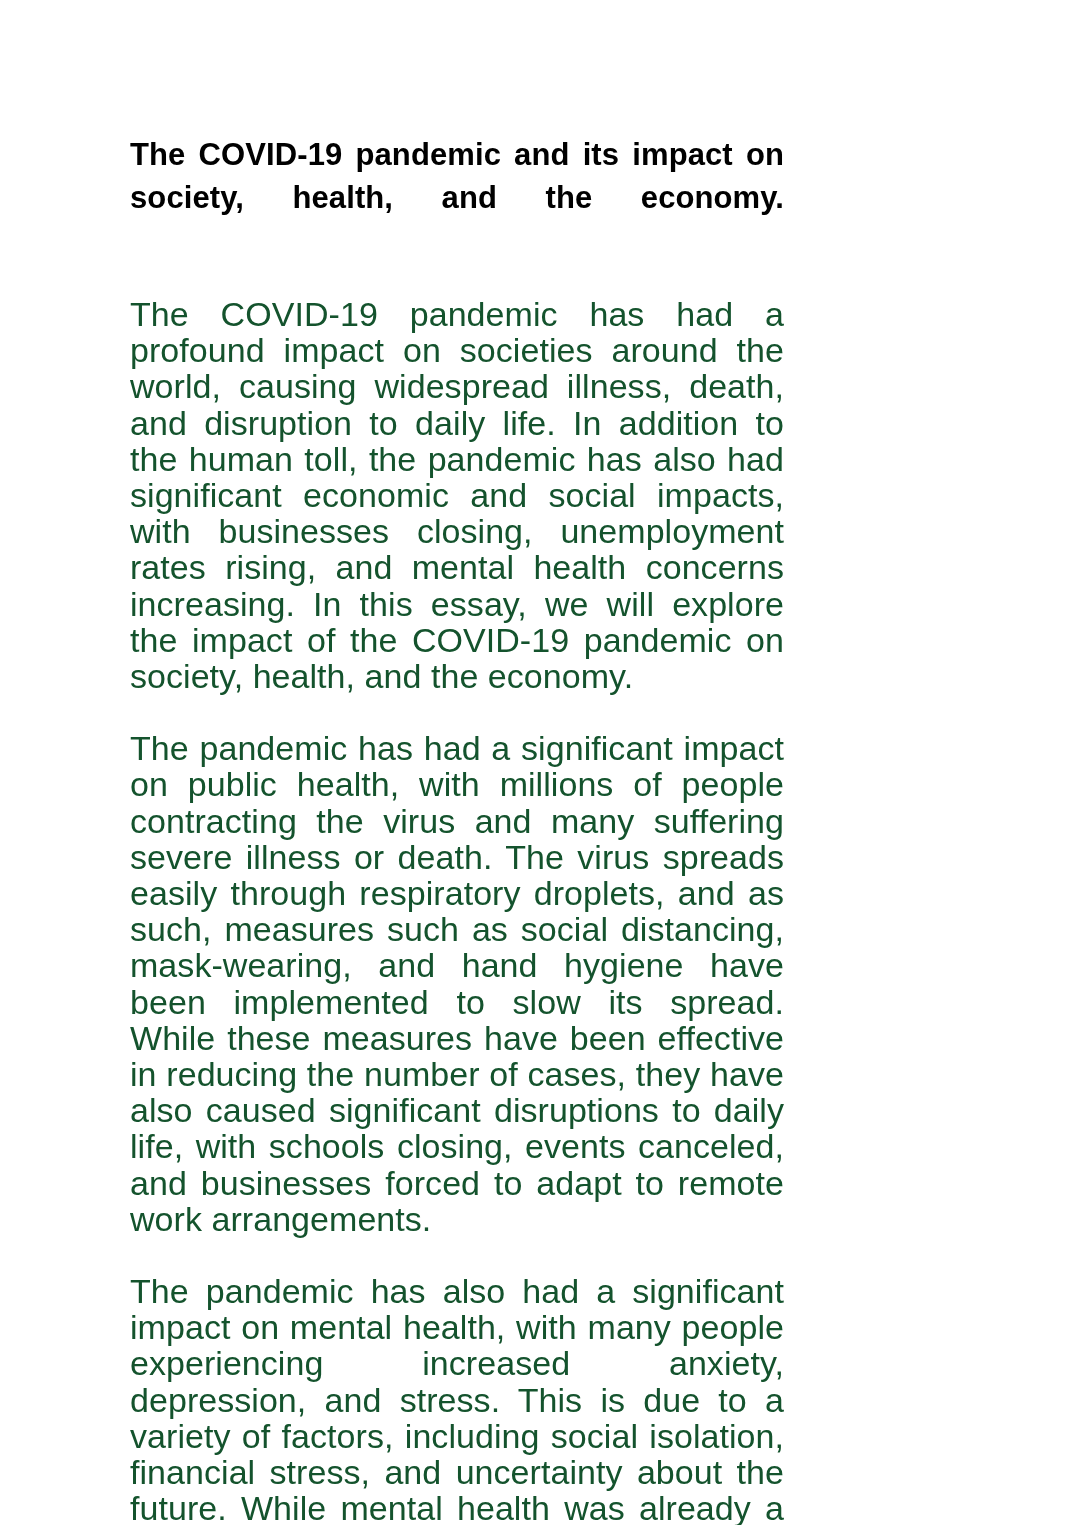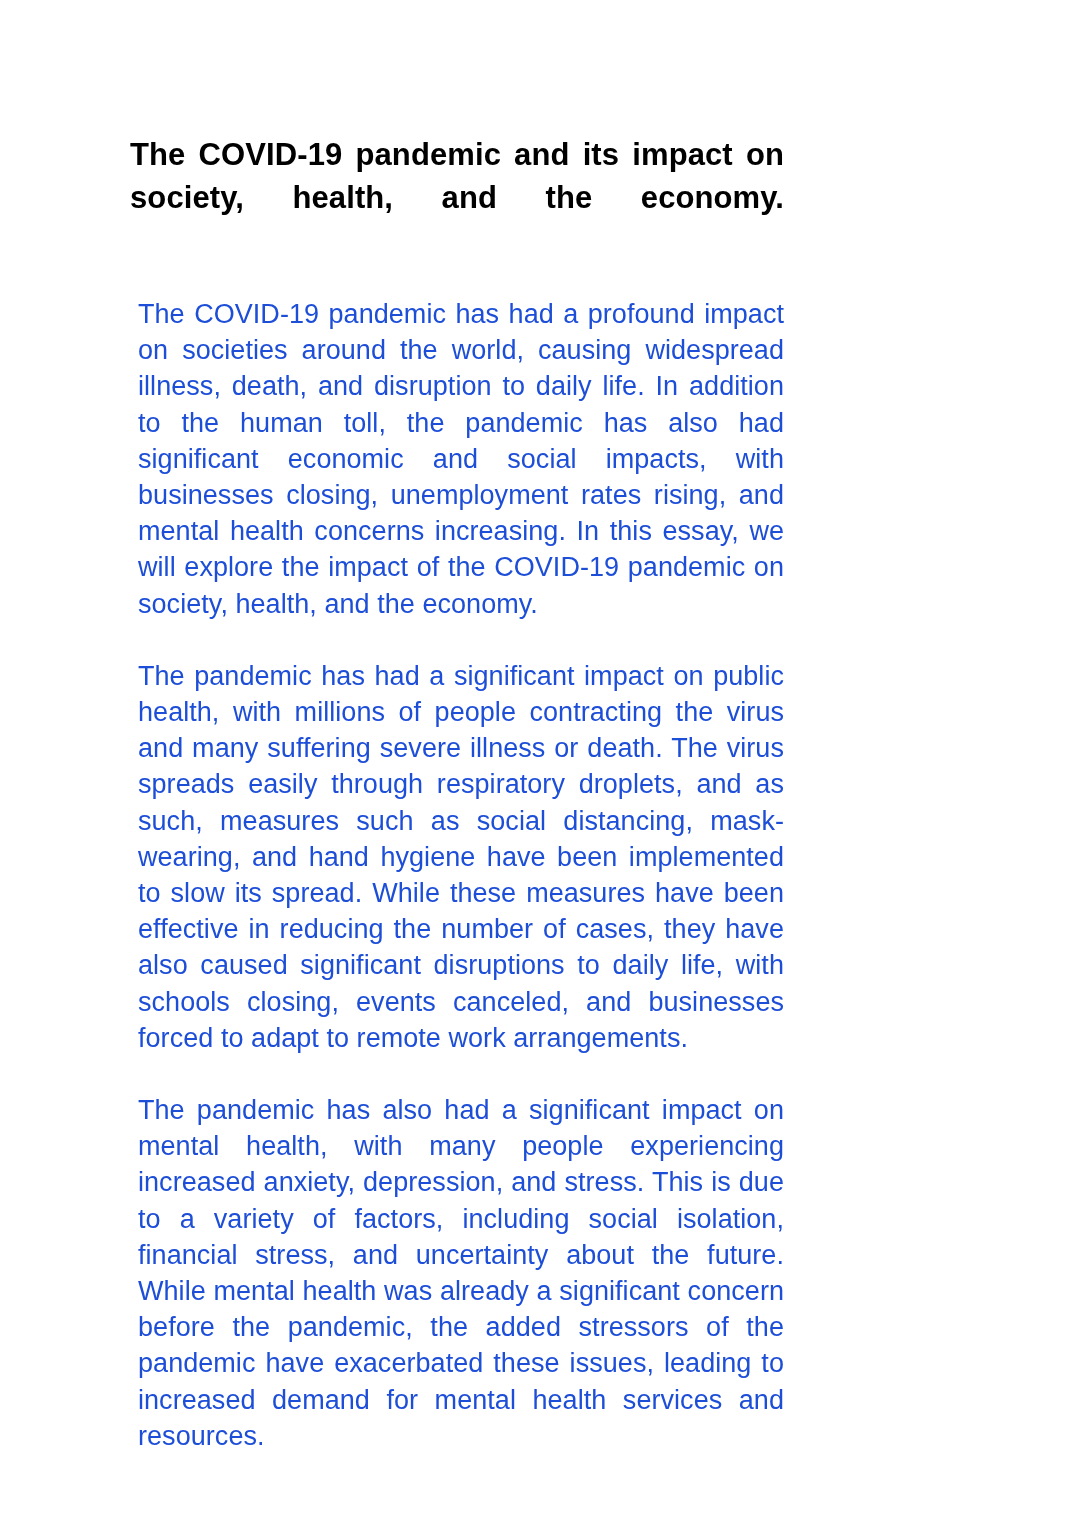--- a/index.html
+++ b/index.html
@@ -33,26 +33,26 @@
     color: #000000;
     -webkit-hyphens: none;
     hyphens: none;
   }
   .doc-title::after {
     content: "";
     display: inline-block;
     width: 100%;
   }
   .body-para {
-    font-size: 27px;
+    font-size: 34px;
     line-height: 36.2px;
     text-align: justify;
     text-align-last: left;
-    margin: 0 0 36px 8px;
-    color: #1d4ed8;
+    margin: 0 0 36px 0;
+    color: #14532d;
     letter-spacing: 0.05px;
     -webkit-hyphens: none;
     hyphens: none;
   }
   .body-para:last-child {
     margin-bottom: 0;
   }
 </style>
 </head>
 <body>

